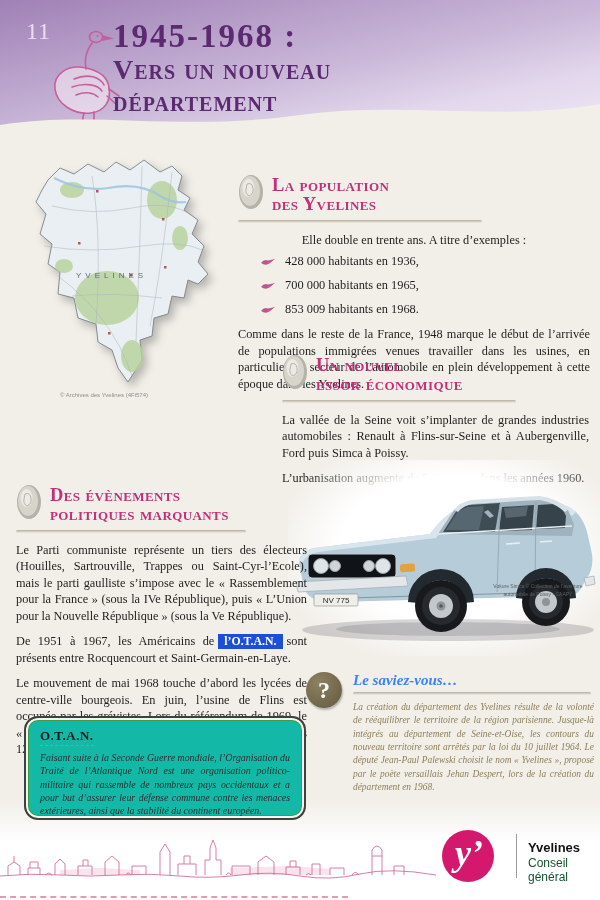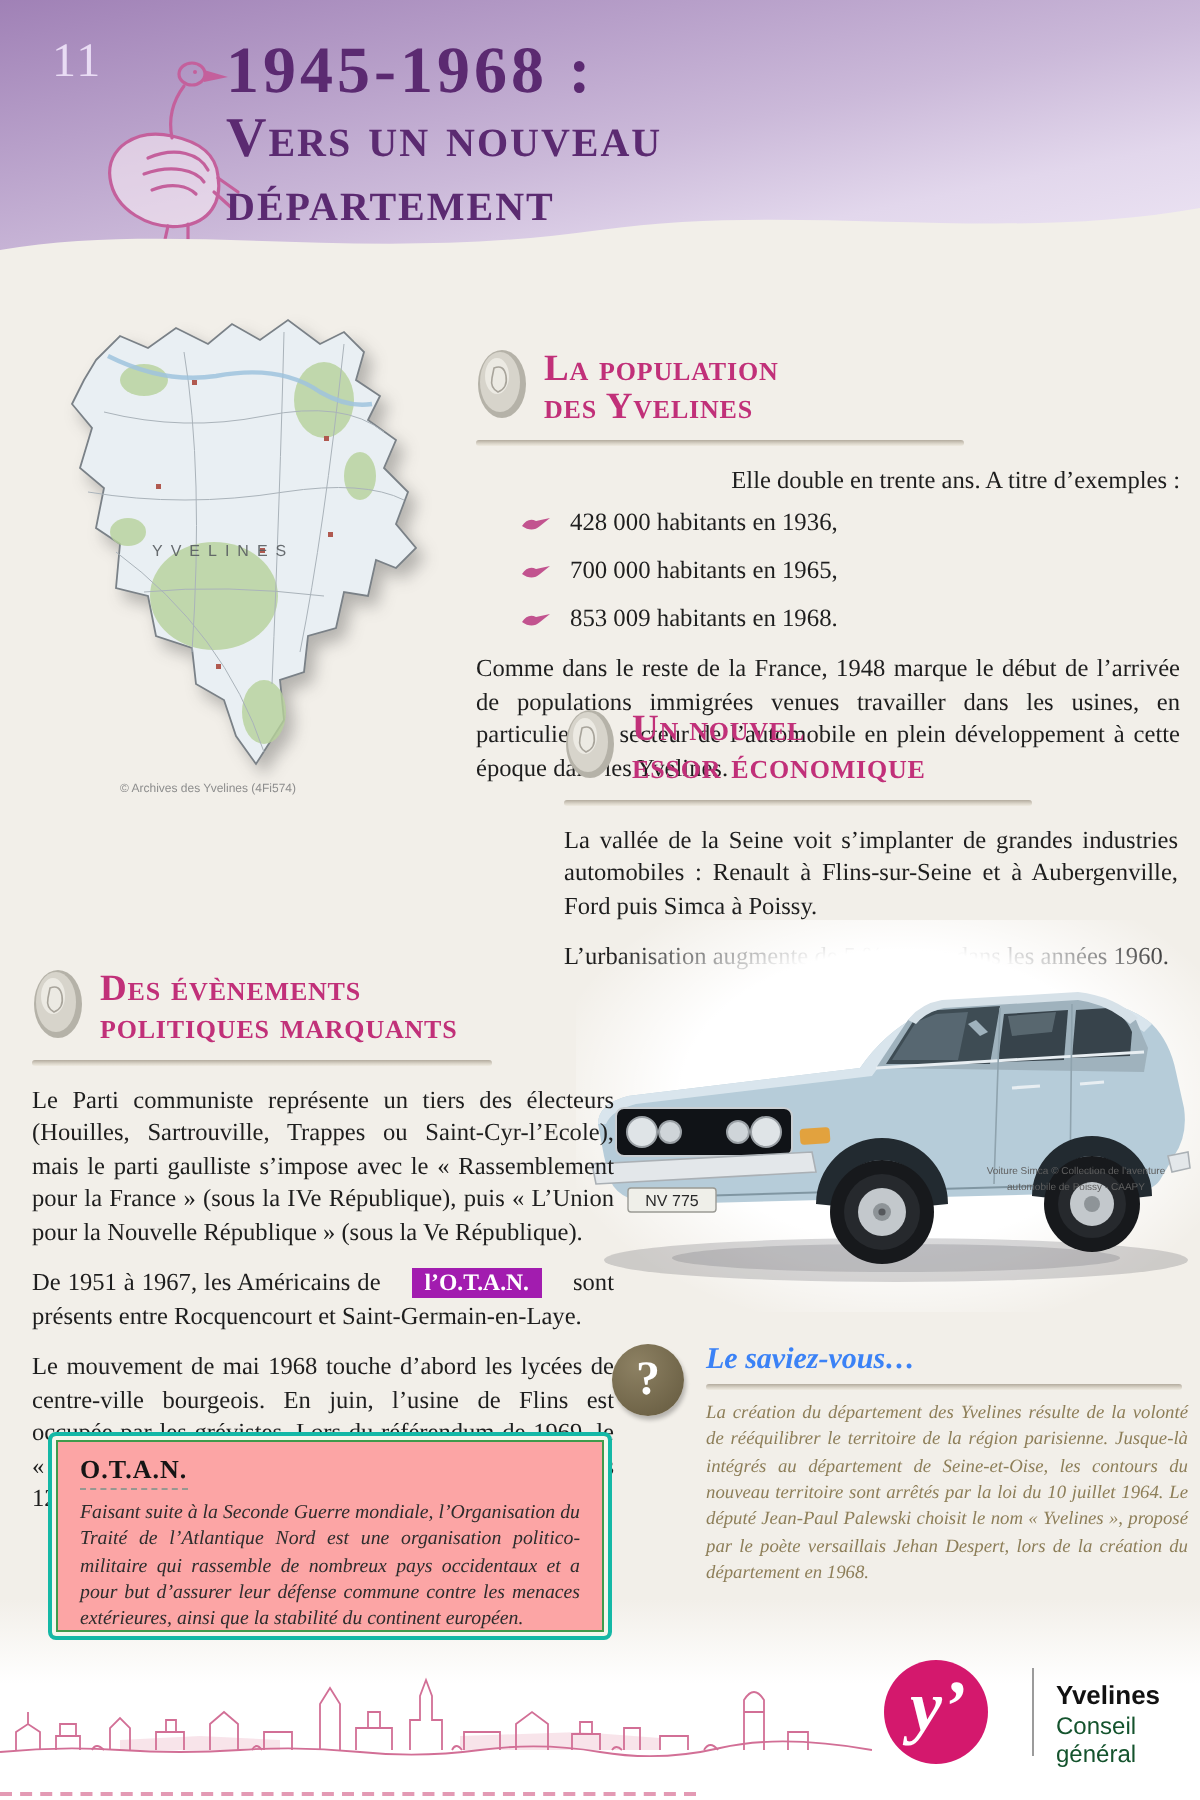--- a/index.html
+++ b/index.html
@@ -40,26 +40,26 @@
   .section { position:absolute; }
   .sec-head { display:flex; gap:8px; align-items:flex-start; }
   .sec-title {
     font-variant:small-caps; font-weight:bold; color:#c13079;
     font-size:18.5px; line-height:1.05; letter-spacing:0.4px; padding-top:2px;
   }
   .sec-title span { display:block; }
   .rule { height:3px; border-radius:2px; margin:5px 0 9px;
     background:linear-gradient(180deg,#b3ab9e 0%,#d8d2c6 55%,#efebe1 100%); }
   .section p { font-size:12.3px; line-height:1.34; text-align:justify; margin-bottom:9px; }
-  .section p.intro { text-align:right; margin-bottom:6px; }
+  .section p.intro { text-align:center; margin-bottom:6px; }
   .bullets { list-style:none; margin:0 0 4px 22px; }
   .bullets li { display:flex; align-items:center; gap:9px; font-size:12.4px; margin-bottom:9px; }
   .nato-chip {
-    background:#a21caf; color:#fff; font-weight:bold; padding:0 6px 1px;
-    margin:0 16px; font-size:11.8px; white-space:nowrap;
+    background:#1d4ed8; color:#fff; font-weight:bold; padding:0 6px 1px;
+    margin:0 4px; font-size:11.8px; white-space:nowrap;
   }
   #sec-population { left:238px; top:174px; width:352px; }
   #sec-population .rule { width:244px; }
   #sec-essor { left:282px; top:354px; width:307px; }
   #sec-essor .rule { width:234px; }
   #sec-evenements { left:16px; top:484px; width:291px; }
   #sec-evenements .rule { width:230px; }
   
   .car-fig { position:absolute; left:288px; top:460px; width:312px; height:196px;
     background:radial-gradient(ellipse at 52% 45%, #ffffff 48%, rgba(255,255,255,0) 78%); }
@@ -76,21 +76,21 @@
     color:#fff; font-weight:bold; font-size:24px; display:flex; align-items:center;
     justify-content:center; box-shadow:1px 2px 2px rgba(0,0,0,0.25);
   }
   .sv-body { flex:1; }
   .sv-body h3 { font-style:italic; font-weight:bold; font-size:15px; color:#3b82f6; }
   .sv-rule { width:238px; margin:3px 0 6px; }
   .sv-body p { font-style:italic; font-size:9.4px; line-height:1.42; color:#8d7e58; text-align:justify; }
   
   .otan {
     position:absolute; left:24px; top:716px; width:282px; height:104px;
-    border:2px solid #14b8a6; border-radius:4px; background:#fca5a5;
+    border:2px solid #404040; border-radius:14px; background:#14b8a6;
     box-shadow:inset 0 0 0 2px #f4f7ed, inset 0 0 0 3px #3f9b4c;
   }
   .otan-inner { padding:8px 14px 6px; }
   .otan-inner h3 {
     font-size:13px; font-weight:bold; color:#151515; letter-spacing:0.5px;
     display:inline-block; border-bottom:1px dashed #979790; margin-bottom:5px; padding-bottom:1px;
   }
   .otan-inner p { font-style:italic; font-size:9.9px; line-height:1.34; color:#2d2d2d; text-align:justify; }
   
   .skyline { position:absolute; left:0px; top:826px; width:436px; height:58px; }

